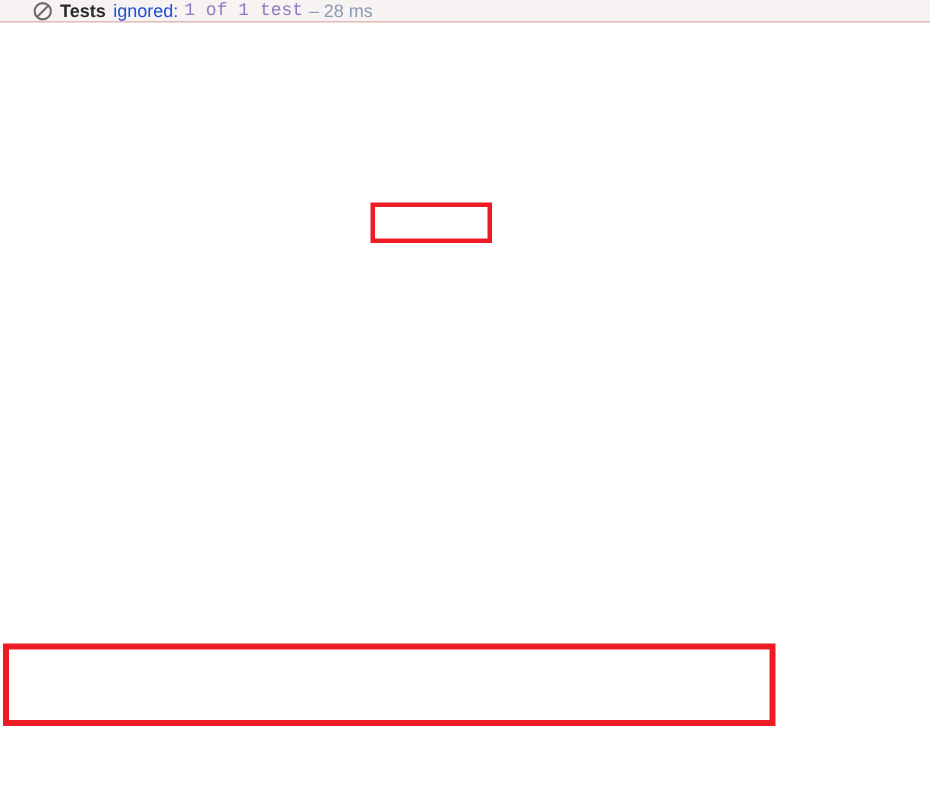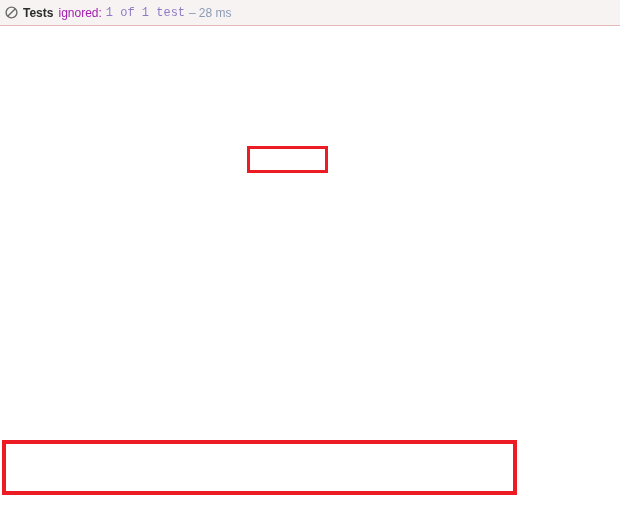--- a/index.html
+++ b/index.html
@@ -10,47 +10,47 @@
   body {
     width: 620px;
     height: 530px;
     overflow: hidden;
     font-family: "DejaVu Sans Mono", "Liberation Mono", monospace;
   }
 
   
   #test-header-bar {
     position: relative;
-    height: 26px;
+    height: 15px;
     box-sizing: border-box;
     background: #f7f3f3;
     border-bottom: 1px solid #e3b9b9;
     display: flex;
     align-items: center;
-    padding-left: 4px;
+    padding-left: 21px;
     font-family: "Liberation Sans", "DejaVu Sans", sans-serif;
     font-size: 12px;
     white-space: nowrap;
   }
   #test-header-bar .hdr-icon {
     width: 14px;
     height: 14px;
     margin-right: 5px;
     flex: 0 0 auto;
     display: inline-flex;
     align-items: center;
     justify-content: center;
   }
   .hdr-title {
     color: #2b2b2b;
     font-weight: 600;
     margin-right: 5px;
   }
   .hdr-ignored {
-    color: #a21caf;
+    color: #1d4ed8;
     margin-right: 4px;
   }
   .hdr-count {
     color: #8e7cc3;
     margin-right: 4px;
     font-family: Liberation Mono, monospace;
   }
   .hdr-dash {
     color: #8b9bb4;
     margin-right: 3px;

